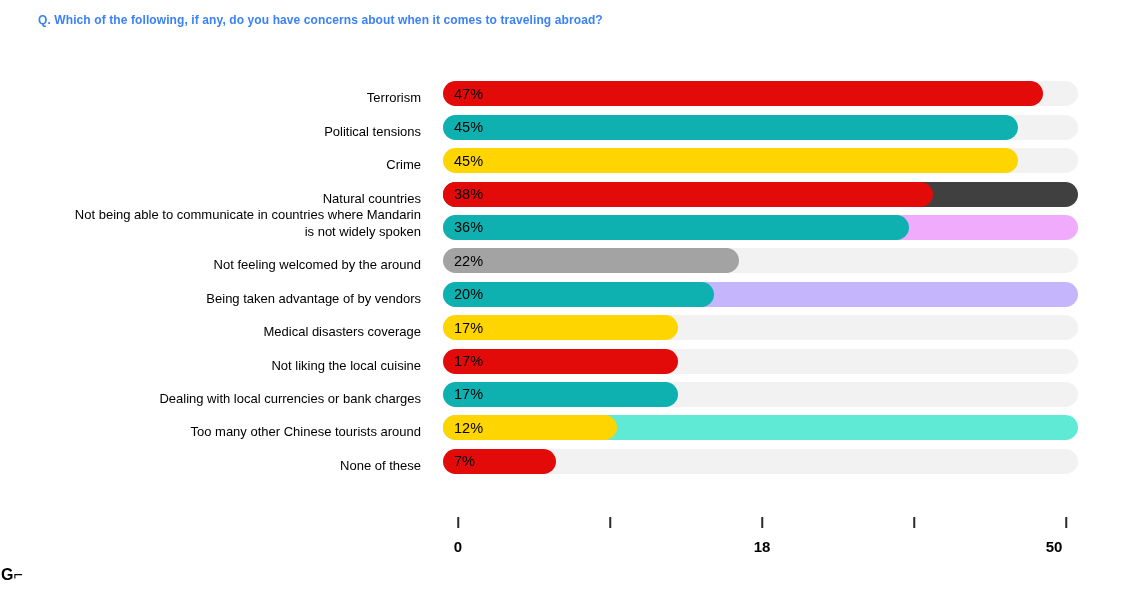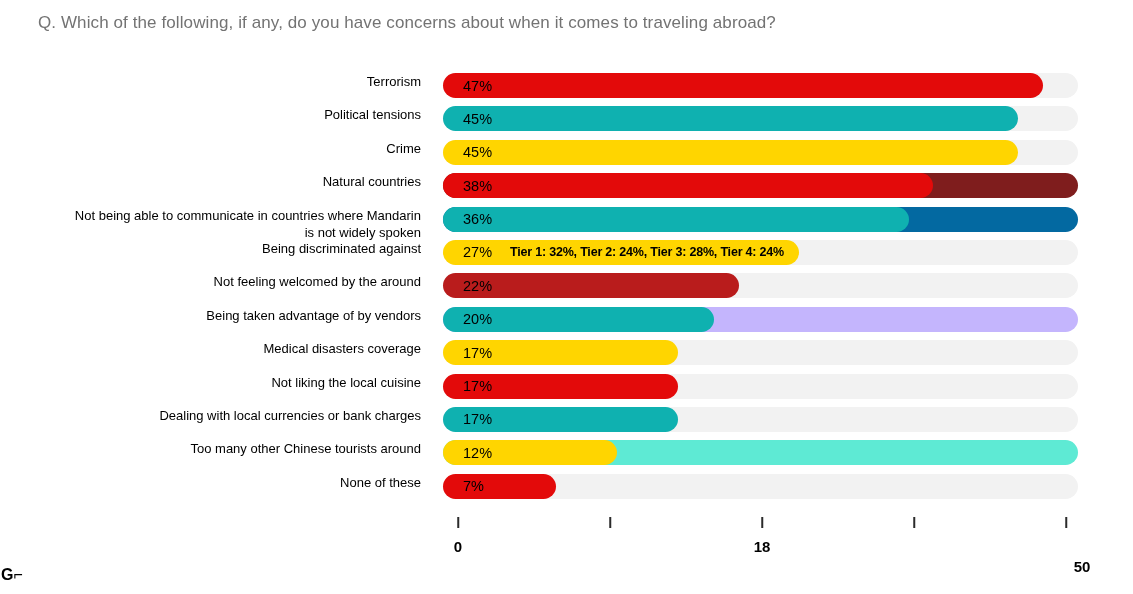--- a/index.html
+++ b/index.html
@@ -5,43 +5,43 @@
   * { margin: 0; padding: 0; box-sizing: border-box; }
   html, body { background: #ffffff; }
   body {
     width: 1133px; height: 594px;
     position: relative; overflow: hidden;
     font-family: "Liberation Sans", sans-serif;
     color: #000;
   }
   .title {
     position: absolute; left: 38px; top: 13px;
-    font-size: 17px; font-weight: 400; color: #737373;
+    font-size: 12px; font-weight: 700; color: #3b82f6;
     letter-spacing: 0.1px;
   }
   .rows {
     position: absolute; left: 0; top: 73px; width: 1078px;
   }
-  .row { display: flex; align-items: flex-start; height: 33.4px; }
+  .row { display: flex; align-items: flex-end; height: 33.4px; }
   .cat-label {
     width: 421px; text-align: right;
     font-size: 13px; line-height: 17px;
     white-space: pre-line; color: #000;
   }
   .track {
     margin-left: 22px; width: 635px; height: 25px;
     border-radius: 13px; position: relative; flex: 0 0 auto;
   }
   .bar {
     position: absolute; left: 0; top: 0; height: 25px;
     border-radius: 13px;
     display: flex; align-items: center;
     padding-left: 11px;
   }
-  .val { font-size: 14.5px; color: #000; white-space: nowrap; margin-left: 9px; }
+  .val { font-size: 14.5px; color: #000; white-space: nowrap; }
   .annot {
     margin-left: 18px; font-size: 12.5px; font-weight: bold;
     letter-spacing: -0.2px; white-space: nowrap; color: #000;
   }
   .axis { position: absolute; left: 458px; top: 517px; width: 609px; height: 40px; }
   .tick {
     position: absolute; top: 0; width: 1.5px; height: 11px;
     background: #2b2b2b; transform: translateX(-50%);
   }
   .tick-label {
@@ -79,48 +79,39 @@
     <div class="row">
       <div class="cat-label">Crime</div>
       <div class="track" style="background: rgb(242, 242, 242);">
         <div class="bar" style="background: rgb(255, 213, 0); width: 575.2px;">
           <span class="val">45%</span>
         </div>
       </div>
     </div>
     <div class="row">
       <div class="cat-label">Natural countries</div>
-      <div class="track" style="background: #7f1d1d;">
+      <div class="track" style="background: #404040;">
         <div class="bar" style="background: rgb(227, 10, 10); width: 490.08px;">
           <span class="val">38%</span>
         </div>
       </div>
     </div>
     <div class="row">
       <div class="cat-label">Not being able to communicate in countries where Mandarin
 is not widely spoken</div>
-      <div class="track" style="background: #0369a1;">
+      <div class="track" style="background: #f0abfc;">
         <div class="bar" style="background: rgb(15, 177, 176); width: 465.76px;">
           <span class="val">36%</span>
         </div>
       </div>
     </div>
     <div class="row">
-      <div class="cat-label">Being discriminated against</div>
-      <div class="track" style="background: rgb(242, 242, 242);">
-        <div class="bar" style="background: rgb(255, 213, 0); width: 356.32px;">
-          <span class="val">27%</span>
-          <span class="annot">Tier 1: 32%, Tier 2: 24%, Tier 3: 28%, Tier 4: 24%</span>
-        </div>
-      </div>
-    </div>
-    <div class="row">
       <div class="cat-label">Not feeling welcomed by the around</div>
       <div class="track" style="background: rgb(242, 242, 242);">
-        <div class="bar" style="background: #b91c1c; width: 295.52px;">
+        <div class="bar" style="background: #a3a3a3; width: 295.52px;">
           <span class="val">22%</span>
         </div>
       </div>
     </div>
     <div class="row">
       <div class="cat-label">Being taken advantage of by vendors</div>
       <div class="track" style="background: #c4b5fd;">
         <div class="bar" style="background: rgb(15, 177, 176); width: 271.2px;">
           <span class="val">20%</span>
         </div>
@@ -169,16 +160,16 @@
   </div>
 
 <div class="axis" id="axis">
     <div class="tick" style="left: 0px;"></div>
     <div class="tick" style="left: 152px;"></div>
     <div class="tick" style="left: 304px;"></div>
     <div class="tick" style="left: 456px;"></div>
     <div class="tick" style="left: 608px;"></div>
     <div class="tick-label" style="left: 0px;">0</div>
     <div class="tick-label" style="left: 304px;">18</div>
-    <div class="tick-label" style="left: 624px; margin-top: 20px;">50</div>
+    <div class="tick-label" style="left: 596px;">50</div>
   </div>
 
 <div class="logo">G⌐</div>
 
 </body></html>

